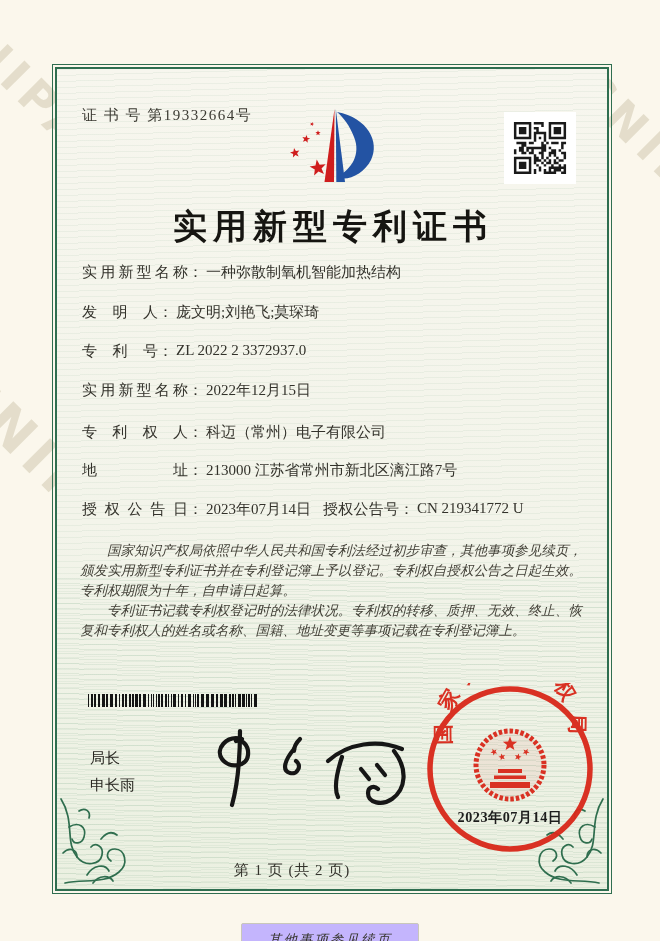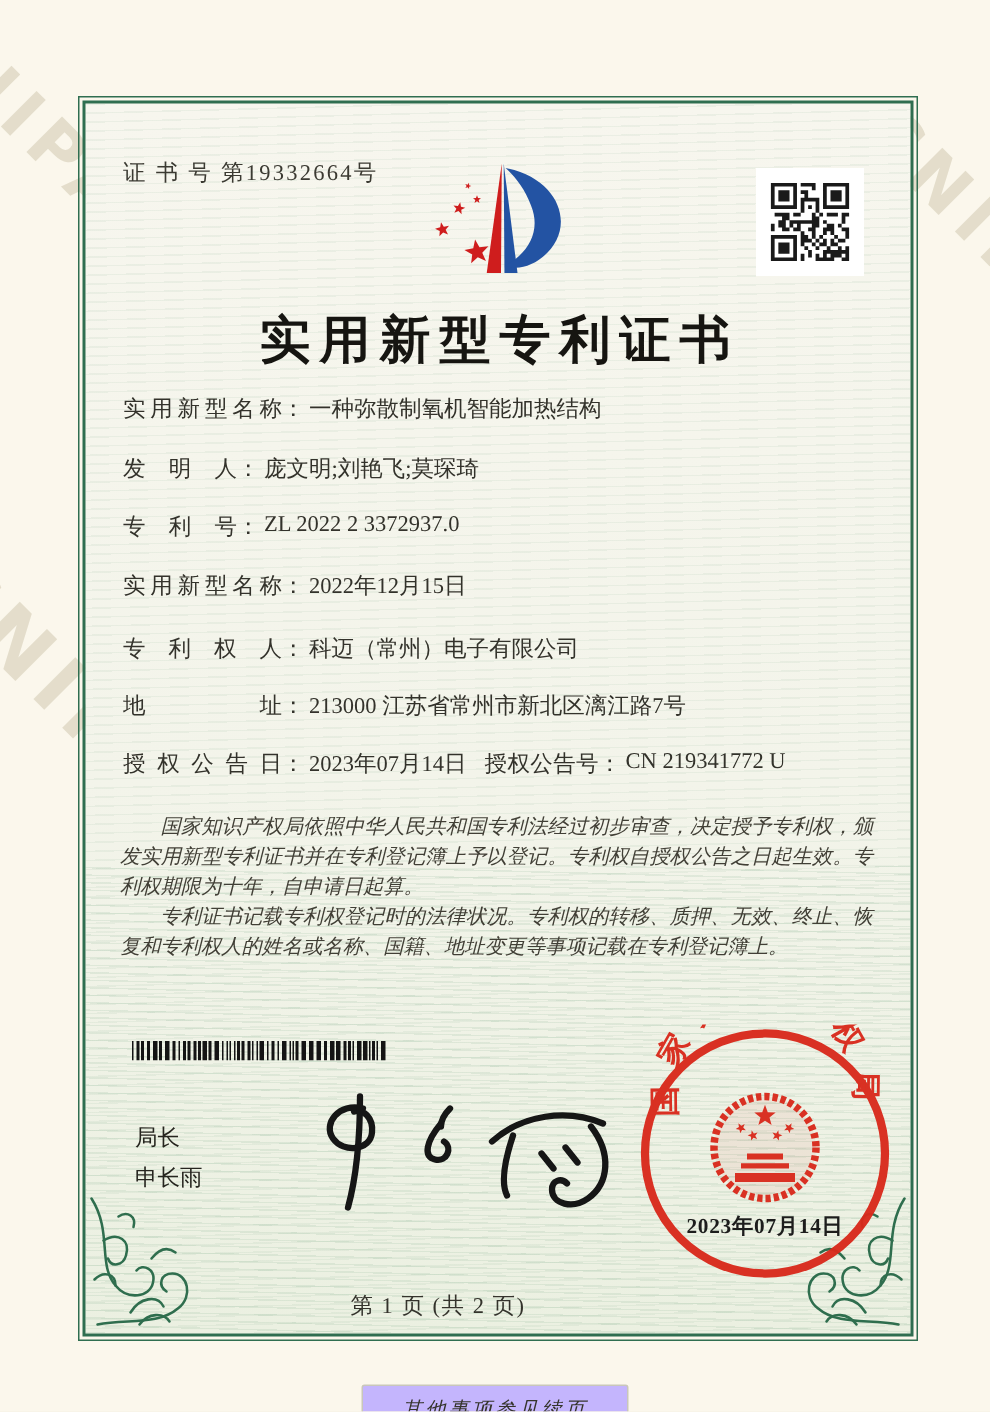--- a/index.html
+++ b/index.html
@@ -139,21 +139,21 @@
     <span class="lbl">地址</span><span class="colon">：</span><span class="val">213000 江苏省常州市新北区漓江路7号</span>
   </div>
   <div class="row r7">
     <span class="lbl">授权公告日</span><span class="colon">：</span><span class="val">2023年07月14日</span>
     <span class="grp2">
       <span class="lbl narrow">授权公告号</span><span class="colon">：</span><span class="val">CN 219341772 U</span>
     </span>
   </div>
 
   <div class="legal">
-    <p>国家知识产权局依照中华人民共和国专利法经过初步审查，决定授予专利权，颁发实用新型专利证书并在专利登记簿上予以登记。专利权自授权公告之日起生效。专利权期限为十年，自申请日起算。</p>
+    <p>国家知识产权局依照中华人民共和国专利法经过初步审查，其他事项参见续页，颁发实用新型专利证书并在专利登记簿上予以登记。专利权自授权公告之日起生效。专利权期限为十年，自申请日起算。</p>
     <p>专利证书记载专利权登记时的法律状况。专利权的转移、质押、无效、终止、恢复和专利权人的姓名或名称、国籍、地址变更等事项记载在专利登记簿上。</p>
   </div>
 
   <svg class="barcode" id="barcode" width="174" height="13">
       <rect x="0" y="0" width="1" height="13" fill="#141414"></rect>
       <rect x="3" y="0" width="2" height="13" fill="#141414"></rect>
       <rect x="6" y="0" width="2" height="13" fill="#141414"></rect>
       <rect x="10" y="0" width="2" height="13" fill="#141414"></rect>
       <rect x="14" y="0" width="3" height="13" fill="#141414"></rect>
       <rect x="18" y="0" width="2" height="13" fill="#141414"></rect>

